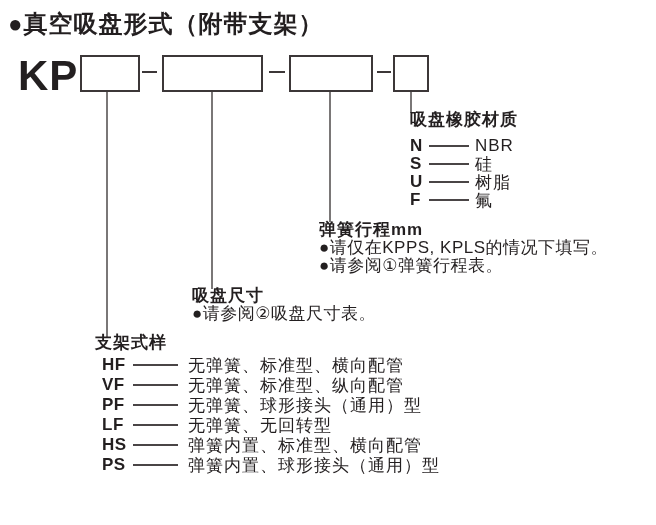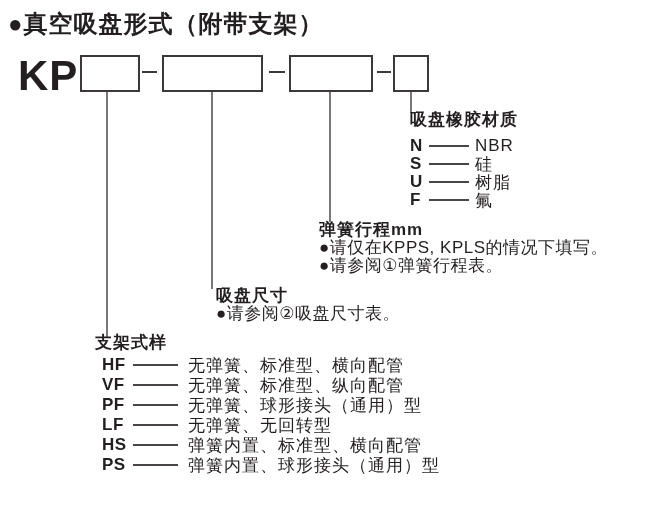--- a/index.html
+++ b/index.html
@@ -29,21 +29,21 @@
   .hd2 { left:269px; width:16px; }
   .hd3 { left:377px; width:14px; }
   .vline { position:absolute; width:2px; background:#7a7777; }
   .v1 { left:106px; top:92px; height:245px; }
   .v2 { left:211px; top:92px; height:197px; }
   .v3 { left:329px; top:92px; height:130px; }
   .v4 { left:410px; top:92px; height:21px; }
   .section { position:absolute; white-space:nowrap; }
   .sec-rubber  { left:410px; top:111px; }
   .sec-spring  { left:319px; top:221px; }
-  .sec-size    { left:192px; top:287px;margin-left:24px; }
+  .sec-size    { left:192px; top:287px; }
   .sec-bracket { left:95px;  top:334px; }
   .sec-header { font-size:17px; font-weight:bold; line-height:18px; letter-spacing:1px; }
   .note { font-size:17px; line-height:18px; letter-spacing:0.5px; }
   .legend { margin-top:8px; }
   .legend-b { margin-top:3px; }
   .row { display:flex; align-items:center; height:18px; }
   .row-b { height:20px; }
   .code { font-size:17px; font-weight:bold; letter-spacing:0.5px; }
   .code-r { width:19px; }
   .code-b { width:30px; padding-left:7px; box-sizing:content-box; }

